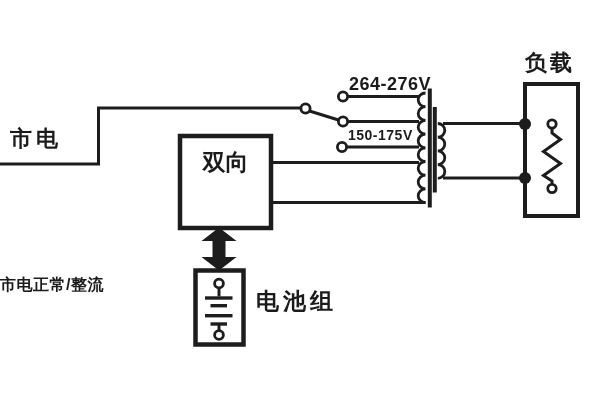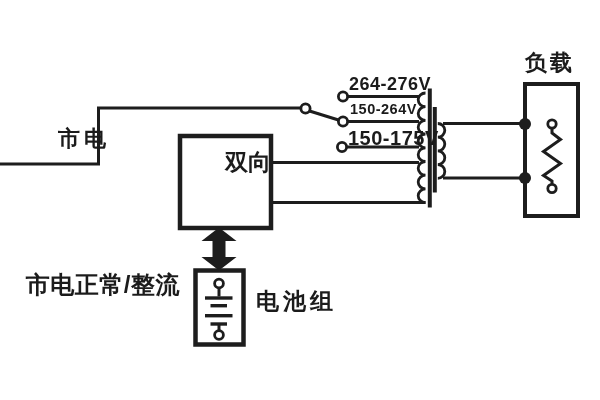--- a/index.html
+++ b/index.html
@@ -2,28 +2,28 @@
 <html><head>
 <meta charset="utf-8">
 <style>
   html,body{margin:0;padding:0;background:#fff;}
   .stage{
     position:relative;width:600px;height:400px;background:#ffffff;overflow:hidden;
     font-family:"Liberation Sans","DejaVu Sans",sans-serif;font-weight:bold;color:#1b1b1b;
   }
   .stage svg{position:absolute;left:0;top:0;}
   .lbl{position:absolute;white-space:nowrap;line-height:1;text-align:right;}
-  .lbl-mains{left:10px;top:128px;font-size:22px;letter-spacing:4px;margin-left:48px;}
+  .lbl-mains{left:10px;top:128px;font-size:22px;letter-spacing:4px;}
   .lbl-tap1{left:349px;top:75px;font-size:18px;letter-spacing:0.5px;}
   .lbl-tap2{left:350px;top:102px;font-size:14.5px;letter-spacing:0.5px;}
-  .lbl-tap3{left:348px;top:128px;font-size:20px;letter-spacing:0.5px;}
+  .lbl-tap3{left:348px;top:128px;font-size:14px;letter-spacing:0.5px;}
   .lbl-load{left:525px;top:52px;font-size:22px;letter-spacing:3px;}
-  .lbl-converter{left:180px;top:149px;width:91px;text-align:right;font-size:23px;line-height:27px;letter-spacing:0;}
+  .lbl-converter{left:180px;top:149px;width:91px;text-align:center;font-size:23px;line-height:27px;letter-spacing:0;}
   .lbl-battery{left:256px;top:290px;font-size:23px;letter-spacing:4px;}
-  .lbl-mode{left:16px;top:274px;width:164px;text-align:right;font-size:24px;line-height:21.5px;letter-spacing:0.5px;}
+  .lbl-mode{left:0;top:274px;width:164px;text-align:left;font-size:16px;line-height:21.5px;letter-spacing:0.5px;}
 </style>
 </head>
 <body>
 
 <div class="stage">
 
   <svg width="600" height="400" viewBox="0 0 600 400">
     <g fill="none" stroke="#1d1d1d">
 
       <path d="M0,164 H98.5 V108 H301" stroke-width="3"></path>
@@ -82,21 +82,20 @@
         <path d="M219,324.5 V330.5" stroke-width="3"></path>
         <circle cx="219" cy="335" r="4.4" fill="#fff" stroke-width="2.8"></circle>
       </g>
 
     </g>
   </svg>
 
   <div class="lbl lbl-mains">市电</div>
 
   <div class="lbl lbl-tap1">264-276V</div>
-  <div class="lbl lbl-tap2">150-264V</div>
   <div class="lbl lbl-tap3">150-175V</div>
 
   <div class="lbl lbl-load">负载</div>
 
   <div class="lbl lbl-converter">
     <div>双向</div>
   </div>
 
   <div class="lbl lbl-battery">电池组</div>
 

